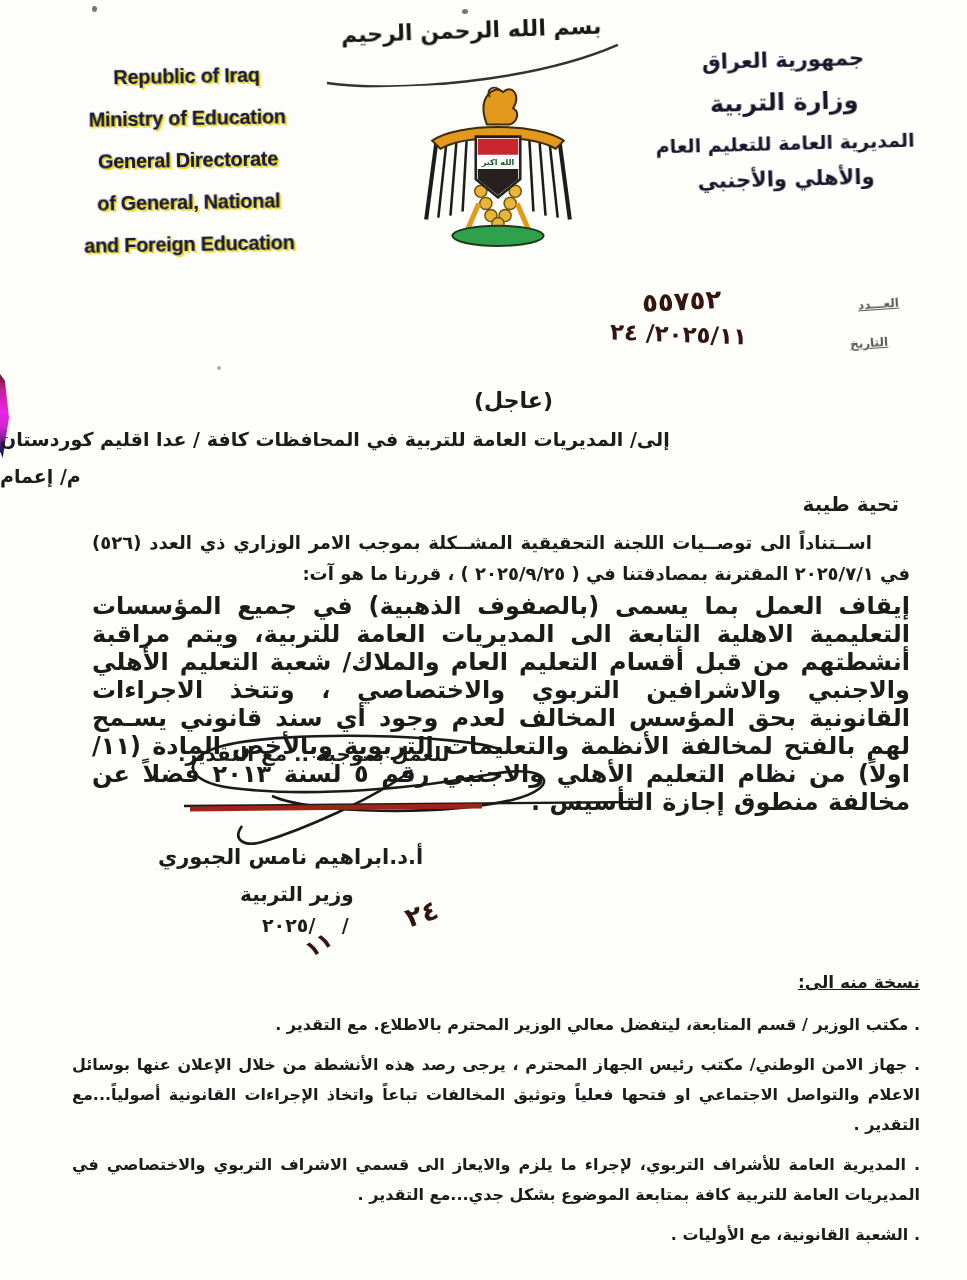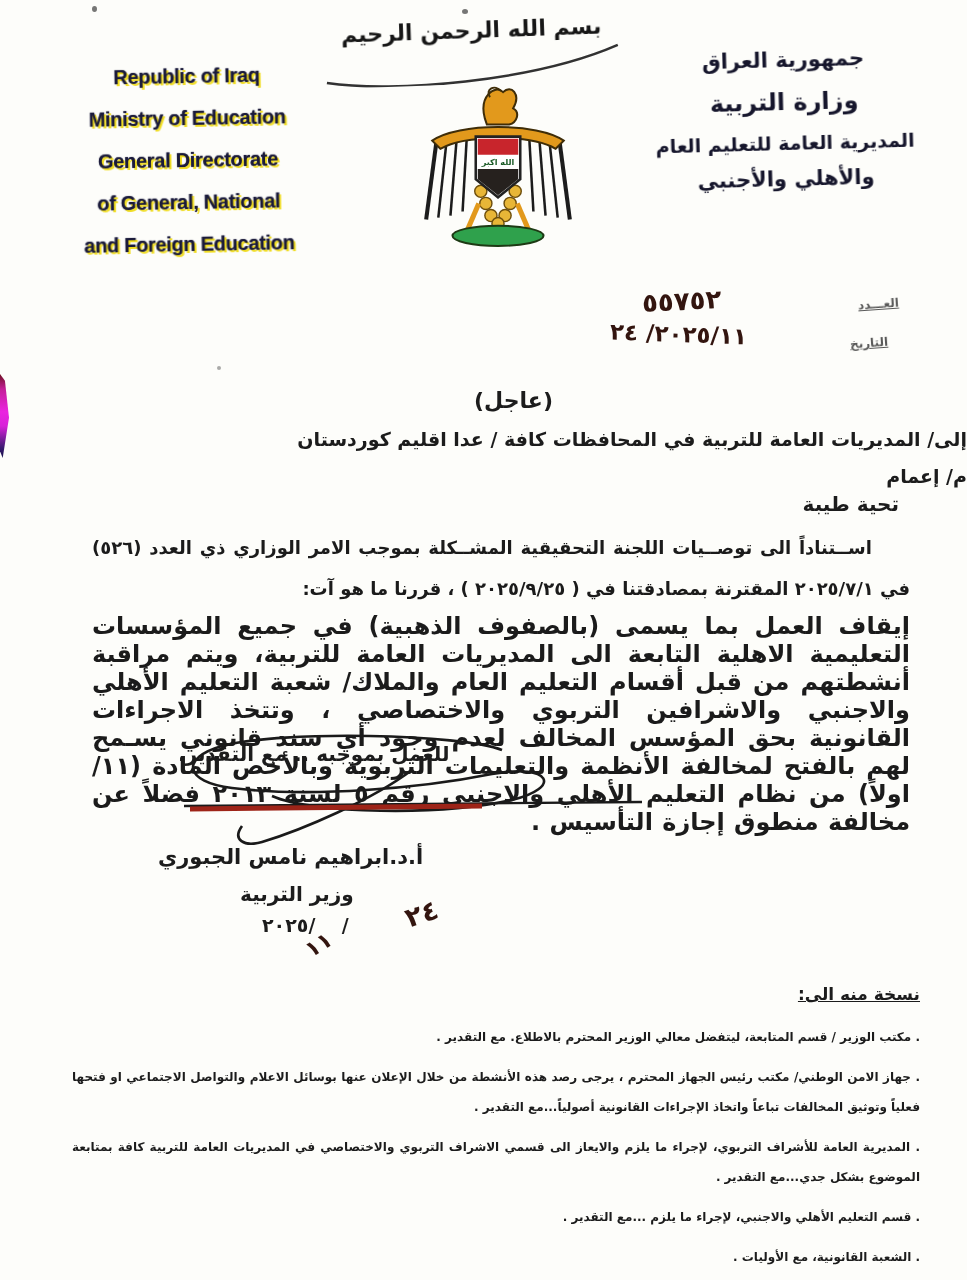--- a/index.html
+++ b/index.html
@@ -45,40 +45,40 @@
   .ref-number{left:642px;top:286px;font-size:26px;font-weight:700;letter-spacing:12px;
     transform:rotate(-3deg);color:#1f1f1f;direction:ltr;white-space:pre;}
   .ref-date{left:610px;top:321px;font-size:23px;font-weight:700;letter-spacing:3px;
     transform:rotate(2deg);color:#1f1f1f;direction:ltr;white-space:pre;}
   .ref-label{font-size:12px;font-weight:700;color:#3c3c3c;transform:rotate(-4deg);
     text-decoration:underline;opacity:.85;filter:blur(.3px);}
   .ref-label.num{left:858px;top:297px;}
   .ref-label.date{left:850px;top:336px;}
   
   .urgent{left:0;top:388px;width:100%;text-align:center;font-size:22px;font-weight:800;direction:rtl;padding-left:30px;}
-  .to-line{left:0;top:428px;width:100%;text-align:right;font-size:19px;font-weight:800;direction:rtl;}
-  .subject{left:0;top:465px;width:100%;text-align:right;font-size:19px;font-weight:800;direction:rtl;}
+  .to-line{left:0;top:428px;width:100%;text-align:left;font-size:19px;font-weight:800;direction:rtl;}
+  .subject{left:0;top:465px;width:100%;text-align:left;font-size:19px;font-weight:800;direction:rtl;}
   .greeting{right:68px;top:492px;font-size:20px;font-weight:700;direction:rtl;}
   .body-block{left:92px;top:527px;width:818px;direction:rtl;text-align:justify;color:#1b1b1b;}
   .body-block p{margin:0;font-weight:700;}
-  .body-block .p1{font-size:18px;line-height:41px;text-indent:38px;margin-bottom:3px;}
+  .body-block .p1{font-size:18px;line-height:31px;text-indent:38px;margin-bottom:3px;}
   .body-block .p2{font-size:24px;line-height:28px;word-spacing:1px;}
   .closing{left:178px;top:742px;font-size:20px;font-weight:800;direction:rtl;z-index:2;}
   
   .signature-svg{left:162px;top:730px;z-index:3;}
   .signer-name{left:158px;top:845px;font-size:21px;font-weight:800;direction:rtl;text-align:center;}
   .signer-title{left:240px;top:882px;font-size:20px;font-weight:800;direction:rtl;}
   .typed-date{left:222px;top:914px;font-size:19px;font-weight:800;direction:ltr;white-space:pre;margin-left:40px;}
   .hw{color:#33150f;font-weight:700;}
   .hw-month{left:305px;top:932px;font-size:22px;transform:rotate(-32deg);letter-spacing:3px;}
   .hw-day{left:405px;top:898px;font-size:27px;transform:rotate(-18deg);letter-spacing:4px;}
   
   .cc{left:72px;top:972px;width:848px;direction:rtl;}
-  .cc-heading{font-size:17px;font-weight:800;text-decoration:underline;margin:12px 0 18px;}
-  .cc-item{font-size:12px;font-weight:700;line-height:30px;margin:0 0 10px;text-align:justify;}
+  .cc-heading{font-size:17px;font-weight:800;text-decoration:underline;margin:0 0 18px;}
+  .cc-item{font-size:16px;font-weight:700;line-height:30px;margin:0 0 10px;text-align:justify;}
 </style>
 </head>
 <body>
 
 <div class="page">
 
   <div class="speck s1"></div>
   <div class="speck s2"></div>
   <div class="speck s3"></div>
   <div class="abs pink-sliver"></div>
@@ -172,17 +172,16 @@
   <div class="abs signer-title">وزير التربية</div>
   <div class="abs typed-date">٢٠٢٥/    /</div>
   <div class="abs hw hw-month">١١</div>
   <div class="abs hw hw-day">٢٤</div>
 
   <div class="abs cc">
     <div class="cc-heading">نسخة منه الى:</div>
     <div class="cc-item">. مكتب الوزير / قسم المتابعة، ليتفضل معالي الوزير المحترم بالاطلاع. مع التقدير .</div>
     <div class="cc-item">. جهاز الامن الوطني/ مكتب رئيس الجهاز المحترم ، يرجى رصد هذه الأنشطة من خلال الإعلان عنها بوسائل الاعلام والتواصل الاجتماعي او فتحها فعلياً وتوثيق المخالفات تباعاً واتخاذ الإجراءات القانونية أصولياً...مع التقدير .</div>
     <div class="cc-item">. المديرية العامة للأشراف التربوي، لإجراء ما يلزم والايعاز الى قسمي الاشراف التربوي والاختصاصي في المديريات العامة للتربية كافة بمتابعة الموضوع بشكل جدي...مع التقدير .</div>
-    <div class="cc-item">. قسم التعليم الأهلي والاجنبي، لإجراء ما يلزم ...مع التقدير .</div>
     <div class="cc-item">. الشعبة القانونية، مع الأوليات .</div>
   </div>
 
 </div>
 
 </body></html>

